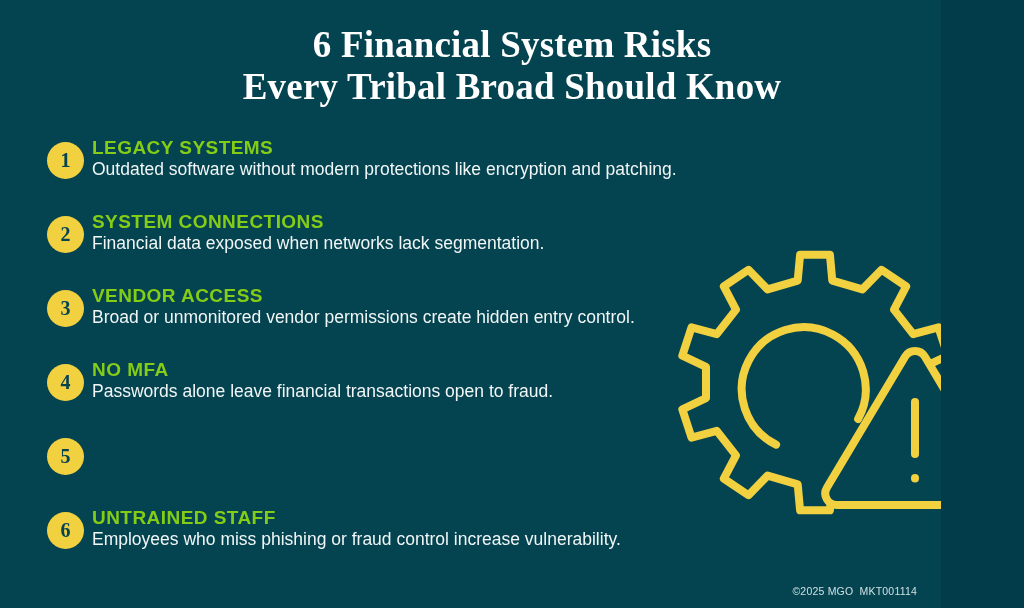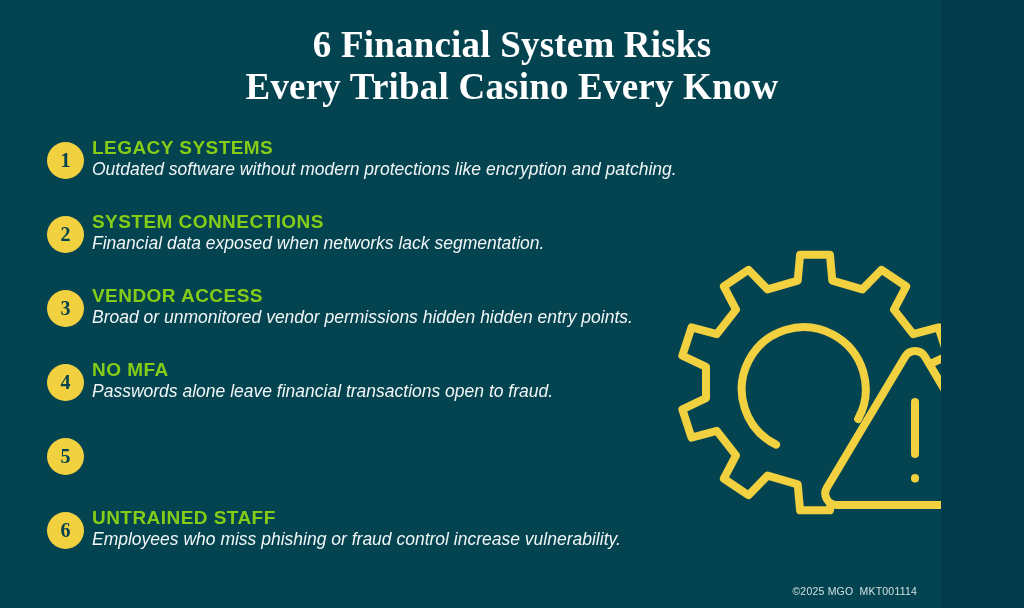--- a/index.html
+++ b/index.html
@@ -77,21 +77,20 @@
     text-transform: uppercase;
     white-space: nowrap;
   }
   .risk-desc {
     display: block;
     color: #f1f6f6;
     font-size: 17.5px;
     font-weight: normal;
     line-height: 24px;
     white-space: nowrap;
-    font-style: italic;
   }
 
   
   #icon-art {
     position: absolute;
     left: 672px;
     top: 236px;
     width: 346px;
     height: 292px;
   }
@@ -107,21 +106,21 @@
     white-space: pre;
   }
 </style>
 </head>
 <body>
 
 <div id="canvas">
 
   <div id="title-block">
     <span class="title-line">6 Financial System Risks</span>
-    <span class="title-line">Every Tribal Casino Every Know</span>
+    <span class="title-line">Every Tribal Broad Should Know</span>
   </div>
 
   <div id="risk-list">
 
     <div class="risk-item">
       <div class="risk-badge">1</div>
       <div class="risk-text">
         <span class="risk-heading">LEGACY SYSTEMS</span>
         <span class="risk-desc">Outdated software without modern protections like encryption and patching.</span>
       </div>
@@ -132,21 +131,21 @@
       <div class="risk-text">
         <span class="risk-heading">SYSTEM CONNECTIONS</span>
         <span class="risk-desc">Financial data exposed when networks lack segmentation.</span>
       </div>
     </div>
 
     <div class="risk-item">
       <div class="risk-badge">3</div>
       <div class="risk-text">
         <span class="risk-heading">VENDOR ACCESS</span>
-        <span class="risk-desc">Broad or unmonitored vendor permissions hidden hidden entry points.</span>
+        <span class="risk-desc">Broad or unmonitored vendor permissions create hidden entry control.</span>
       </div>
     </div>
 
     <div class="risk-item">
       <div class="risk-badge">4</div>
       <div class="risk-text">
         <span class="risk-heading">NO MFA</span>
         <span class="risk-desc">Passwords alone leave financial transactions open to fraud.</span>
       </div>
     </div>

